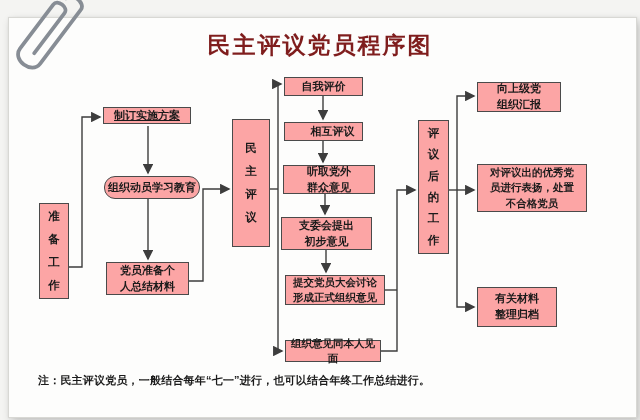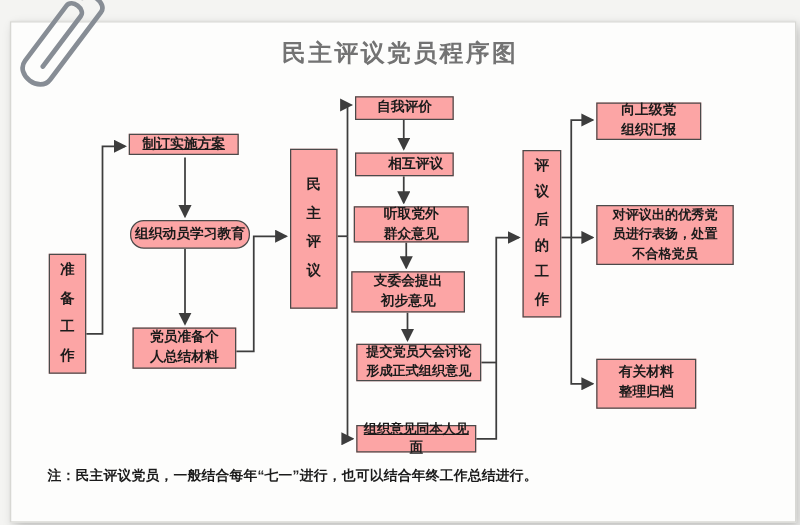--- a/index.html
+++ b/index.html
@@ -12,21 +12,21 @@
     position:absolute;left:8px;top:17px;width:627px;height:399px;
     background:#fdfdfc;border:1px solid #d8d8d4;
     box-shadow:3px 4px 9px rgba(0,0,0,0.20), 0 0 2px rgba(0,0,0,0.06);
   }
   .paperclip{
     position:absolute;left:30px;top:-14px;width:64px;height:110px;
     transform:rotate(37deg);transform-origin:50% 30%;
   }
   .title{
     position:absolute;left:0;top:30px;width:640px;text-align:center;
-    font-size:19px;font-weight:bold;color:#737373;letter-spacing:2px;
+    font-size:23px;font-weight:bold;color:#7f1d1d;letter-spacing:2px;
   }
   .box{
     position:absolute;box-sizing:border-box;
     border:1.4px solid #4a4a4a;background:#fca5a5;
     display:flex;align-items:center;justify-content:center;
     text-align:center;font-size:11px;font-weight:600;color:#1b1b1b;
     white-space:pre-line;line-height:1.45;padding:1px 2px;
   }
   .box.vert{line-height:2.0;font-size:11.5px;}
   .connectors{position:absolute;left:0;top:0;pointer-events:none;}
@@ -89,21 +89,21 @@
 议</div>
 
 <div class="box" style="left:284px;top:77px;width:79px;height:19px;">自我评价</div>
 <div class="box" style="left:284px;top:122px;width:79px;height:19px;padding-left:20px;">相互评议</div>
 <div class="box" style="left:283px;top:165px;width:92px;height:29px;">听取党外
 群众意见</div>
 <div class="box" style="left:281px;top:217px;width:91px;height:33px;">支委会提出
 初步意见</div>
 <div class="box" style="left:285px;top:275px;width:100px;height:30px;font-size:10.5px;">提交党员大会讨论
 形成正式组织意见</div>
-<div class="box" style="left:285px;top:340px;width:96px;height:22px;font-size:10.5px;text-decoration:underline;">组织意见同本人见面</div>
+<div class="box" style="left:285px;top:340px;width:96px;height:22px;font-size:10.5px;">组织意见同本人见面</div>
 
 <div class="box vert" style="left:418px;top:120px;width:31px;height:134px;line-height:1.85;">评
 议
 后
 的
 工
 作</div>
 
 <div class="box" style="left:477px;top:82px;width:84px;height:30px;">向上级党
 组织汇报</div>

